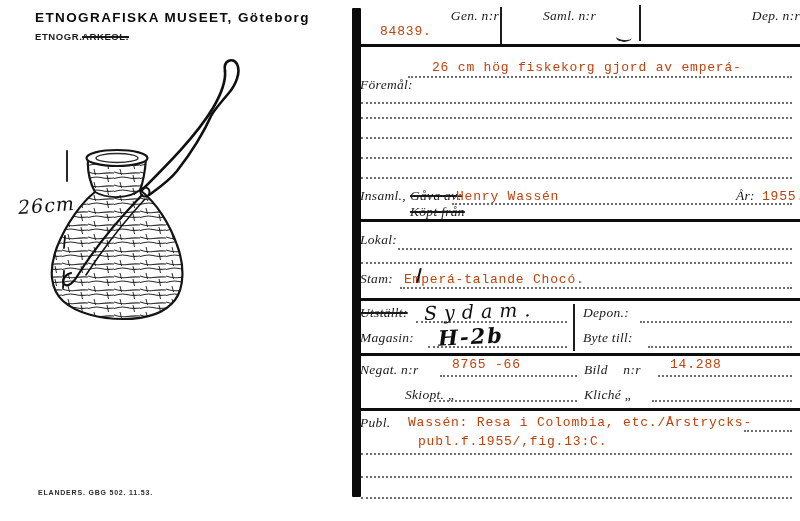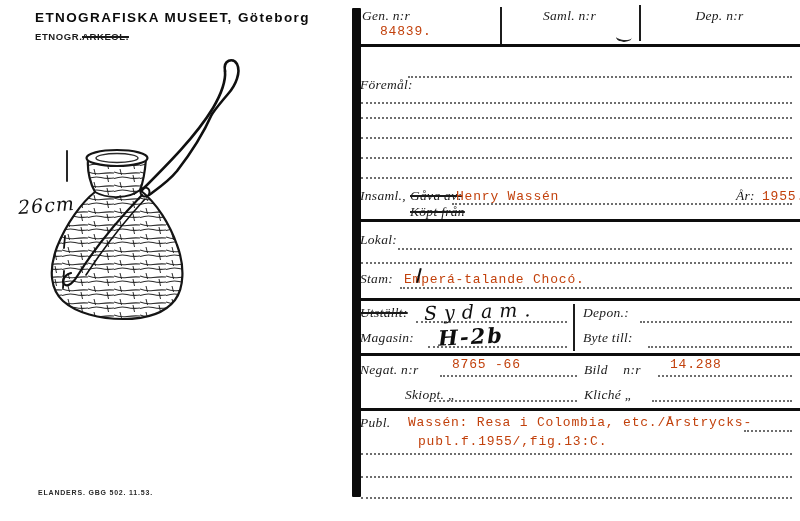--- a/index.html
+++ b/index.html
@@ -73,31 +73,32 @@
     <path d="M55,184 L54,196" stroke="#101010" stroke-width="1.8" stroke-linecap="round"></path>
     <path d="M54,219 L53,236" stroke="#101010" stroke-width="1.8" stroke-linecap="round"></path>
   </svg>
   <div class="hand h26">26cm</div>
 
   <div class="imprint">ELANDERS. GBG 502. 11.53.</div>
 
   <div class="card">
     <div class="vbar"></div>
 
-    <div class="lab" style="left:10px;top:8px;width:137px;text-align:left;">Gen. n:r</div>
+    <div class="lab" style="left:10px;top:8px;width:137px;text-align:right;">Gen. n:r</div>
     <div class="typ" style="left:28px;top:24px;">84839.</div>
     <div class="lab" style="left:148px;top:8px;width:139px;text-align:center;">Saml. n:r</div>
     <div class="flick"></div>
-    <div class="lab" style="left:287px;top:8px;width:161px;text-align:center;">Dep. n:r</div>
+    <div class="lab" style="left:287px;top:8px;width:161px;text-align:right;">Dep. n:r</div>
     <div class="vs" style="left:148px;top:7px;height:38px;"></div>
     <div class="vs" style="left:287px;top:5px;height:36px;"></div>
     <div class="hr" style="top:44px;"></div>
 
     <div class="dl" style="left:56px;right:8px;top:76px;"></div>
     <div class="lab" style="left:8px;top:77px;">Föremål:</div>
+    <div class="typ" style="left:80px;top:60px;">26 cm hög fiskekorg gjord av emperá-</div>
     <div class="dl" style="left:9px;right:8px;top:102px;"></div>
     <div class="dl" style="left:9px;right:8px;top:117px;"></div>
     <div class="dl" style="left:9px;right:8px;top:137px;"></div>
     <div class="dl" style="left:9px;right:8px;top:157px;"></div>
     <div class="dl" style="left:9px;right:8px;top:177px;"></div>
 
     <div class="dl" style="left:100px;right:8px;top:203px;"></div>
     <div class="lab" style="left:8px;top:188px;">Insaml.,</div>
     <div class="lab x1" style="left:58px;top:188px;">Gåva av:</div>
     <div class="typ" style="left:104px;top:189px;">Henry Wassén</div>

